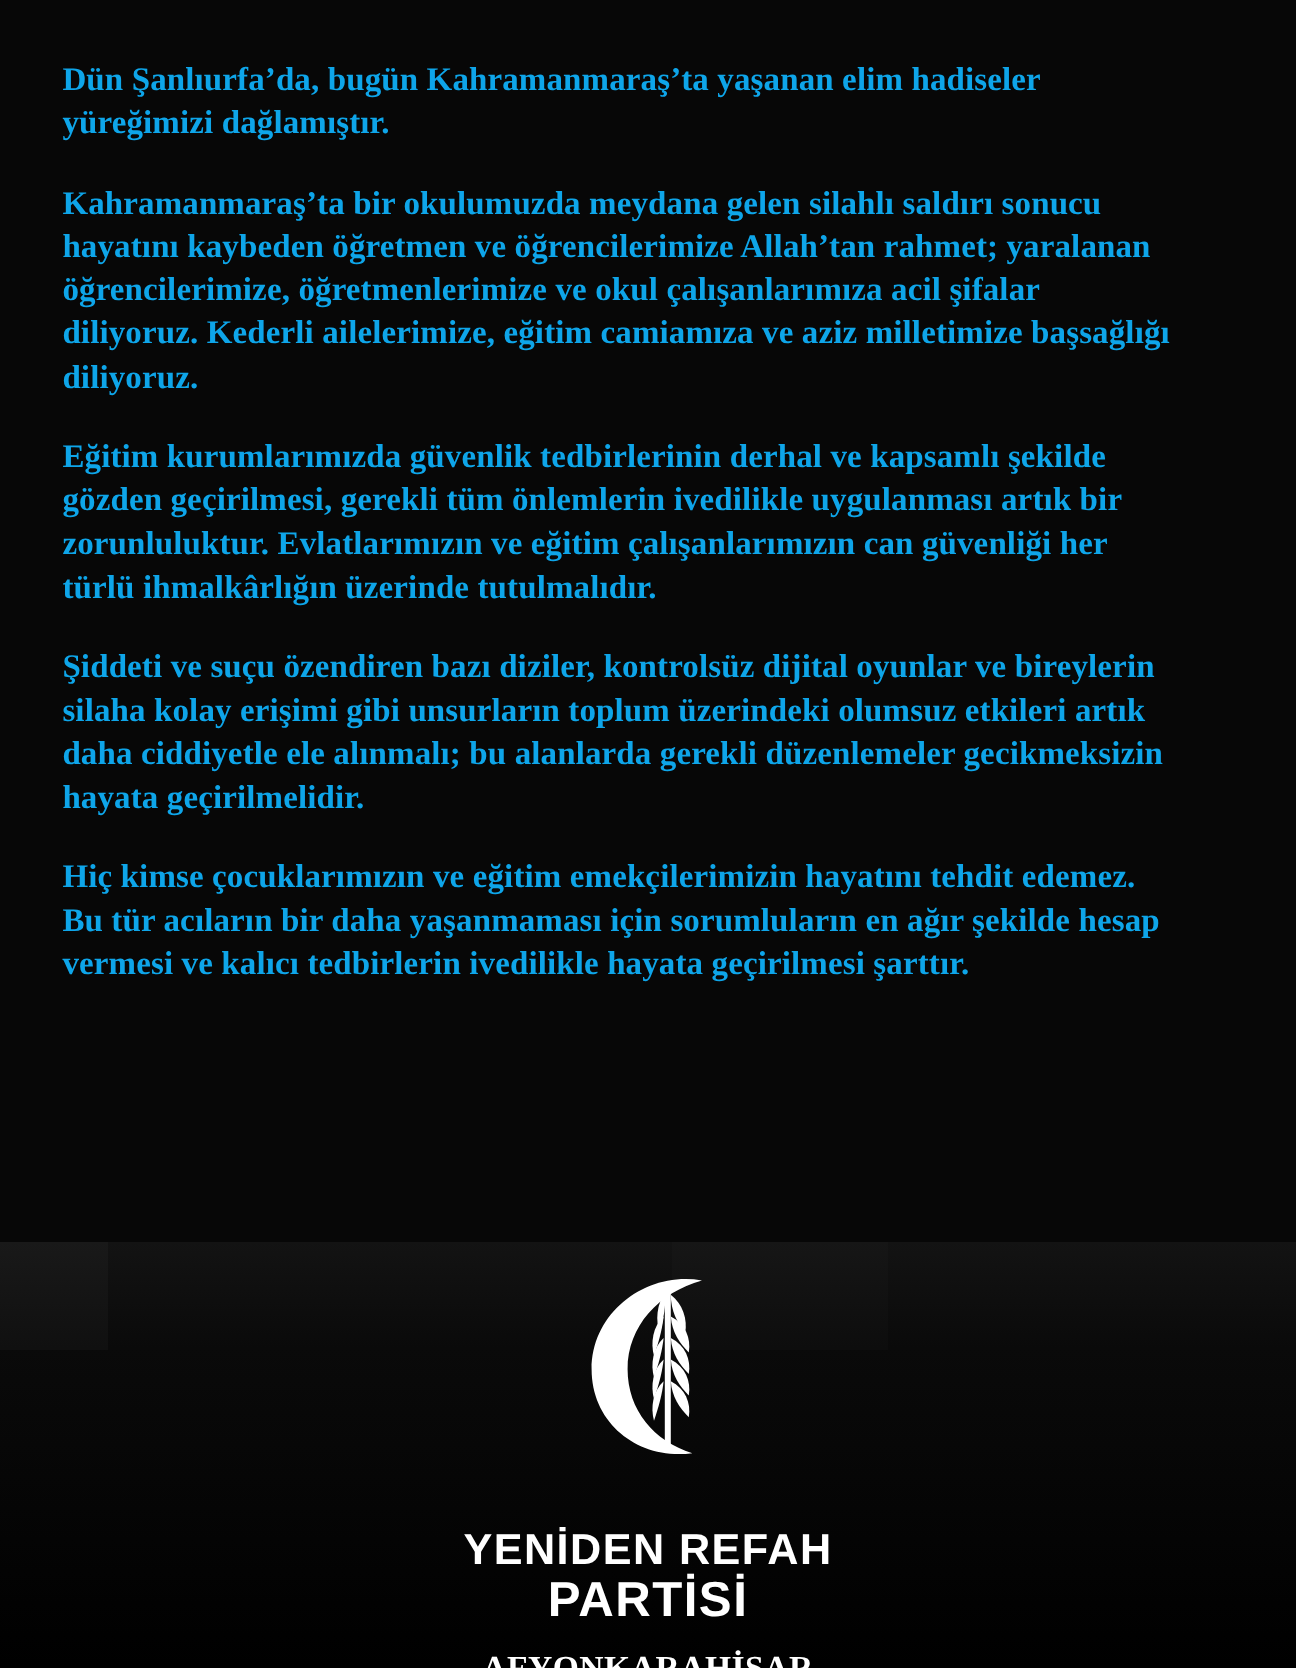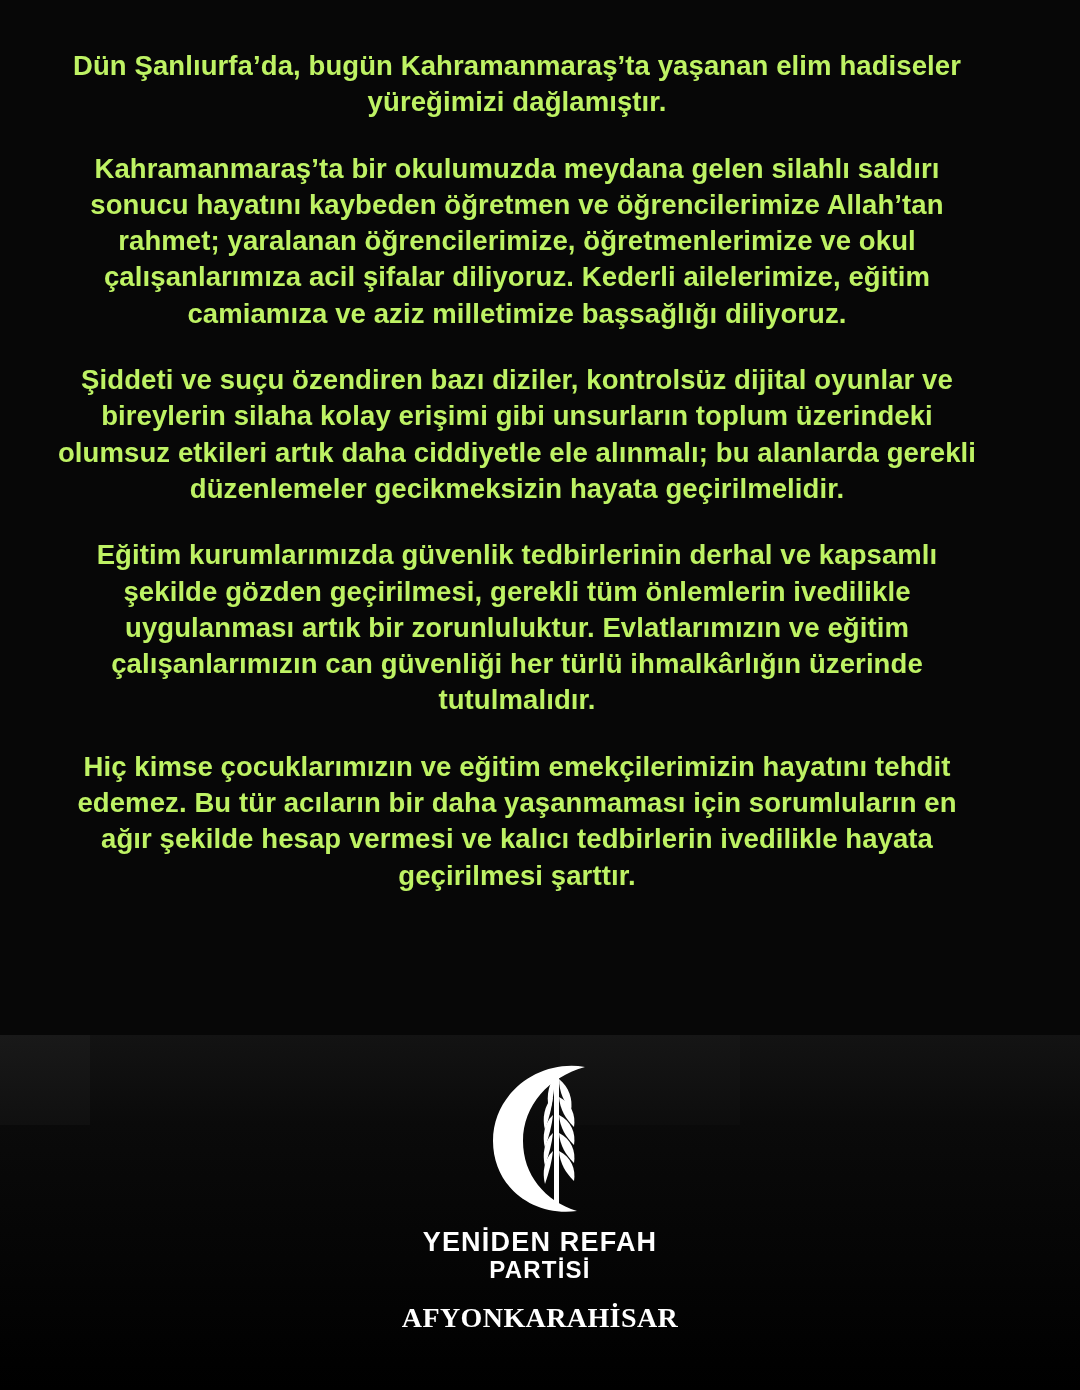--- a/index.html
+++ b/index.html
@@ -22,27 +22,27 @@
     box-sizing: border-box;
   }
   .statement {
     position: absolute;
     top: 48px;
     left: 52px;
     width: 930px;
   }
   .statement p {
     margin: 0 0 30px 0;
-    font-family: Liberation Sans, sans-serif;
+    font-family: Liberation Serif, serif;
     font-weight: bold;
     font-size: 27.5px;
     line-height: 1.32;
     letter-spacing: 0.1px;
-    color: #bef264;
-    text-align: center;
+    color: #0ea5e9;
+    text-align: left;
   }
   .statement p:last-child {
     margin-bottom: 16px;
   }
   .footer {
     position: absolute;
     left: 0;
     right: 0;
     bottom: 0;
     height: 355px;
@@ -60,26 +60,27 @@
     position: relative;
   }
   .brand {
     margin-top: 4px;
     text-align: center;
     font-family: "Liberation Sans", sans-serif;
     font-weight: bold;
     color: #ffffff;
   }
   .brand .line1 {
-    font-size: 27px;
+    font-size: 36px;
     letter-spacing: 1.2px;
     line-height: 1.12;
+    margin-top: 44px;
   }
   .brand .line2 {
-    font-size: 24px;
+    font-size: 41px;
     letter-spacing: 1.2px;
     line-height: 1.12;
   }
   .org {
     margin-top: 16px;
     text-align: center;
     font-family: "Liberation Serif", serif;
     font-weight: bold;
     color: #ffffff;
   }
@@ -108,22 +109,22 @@
   }
 </style>
 </head>
 <body>
 
 <div class="card">
 
   <div class="statement">
     <p>Dün Şanlıurfa’da, bugün Kahramanmaraş’ta yaşanan elim hadiseler yüreğimizi dağlamıştır.</p>
     <p>Kahramanmaraş’ta bir okulumuzda meydana gelen silahlı saldırı sonucu hayatını kaybeden öğretmen ve öğrencilerimize Allah’tan rahmet; yaralanan öğrencilerimize, öğretmenlerimize ve okul çalışanlarımıza acil şifalar diliyoruz. Kederli ailelerimize, eğitim camiamıza ve aziz milletimize başsağlığı diliyoruz.</p>
+    <p>Eğitim kurumlarımızda güvenlik tedbirlerinin derhal ve kapsamlı şekilde gözden geçirilmesi, gerekli tüm önlemlerin ivedilikle uygulanması artık bir zorunluluktur. Evlatlarımızın ve eğitim çalışanlarımızın can güvenliği her türlü ihmalkârlığın üzerinde tutulmalıdır.</p>
     <p>Şiddeti ve suçu özendiren bazı diziler, kontrolsüz dijital oyunlar ve bireylerin silaha kolay erişimi gibi unsurların toplum üzerindeki olumsuz etkileri artık daha ciddiyetle ele alınmalı; bu alanlarda gerekli düzenlemeler gecikmeksizin hayata geçirilmelidir.</p>
-    <p>Eğitim kurumlarımızda güvenlik tedbirlerinin derhal ve kapsamlı şekilde gözden geçirilmesi, gerekli tüm önlemlerin ivedilikle uygulanması artık bir zorunluluktur. Evlatlarımızın ve eğitim çalışanlarımızın can güvenliği her türlü ihmalkârlığın üzerinde tutulmalıdır.</p>
     <p>Hiç kimse çocuklarımızın ve eğitim emekçilerimizin hayatını tehdit edemez. Bu tür acıların bir daha yaşanmaması için sorumluların en ağır şekilde hesap vermesi ve kalıcı tedbirlerin ivedilikle hayata geçirilmesi şarttır.</p>
   </div>
 
   <div class="footer">
     <div class="texture"></div>
 
     <div class="logo-wrap">
       <svg viewBox="0 0 210 170" width="210" height="170" aria-hidden="true">
 
         <path d="M150 14 C104 6 58 40 58 88 C58 134 98 164 142 158 C110 148 88 122 88 88 C88 52 114 24 150 14 Z" fill="#ffffff"></path>

